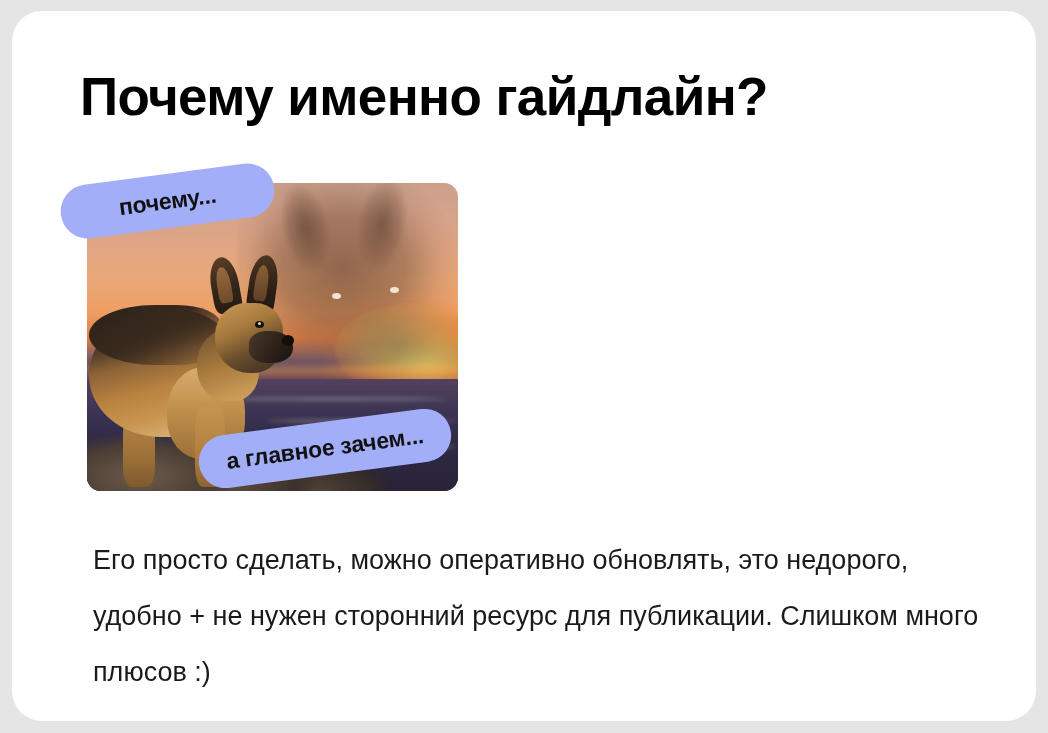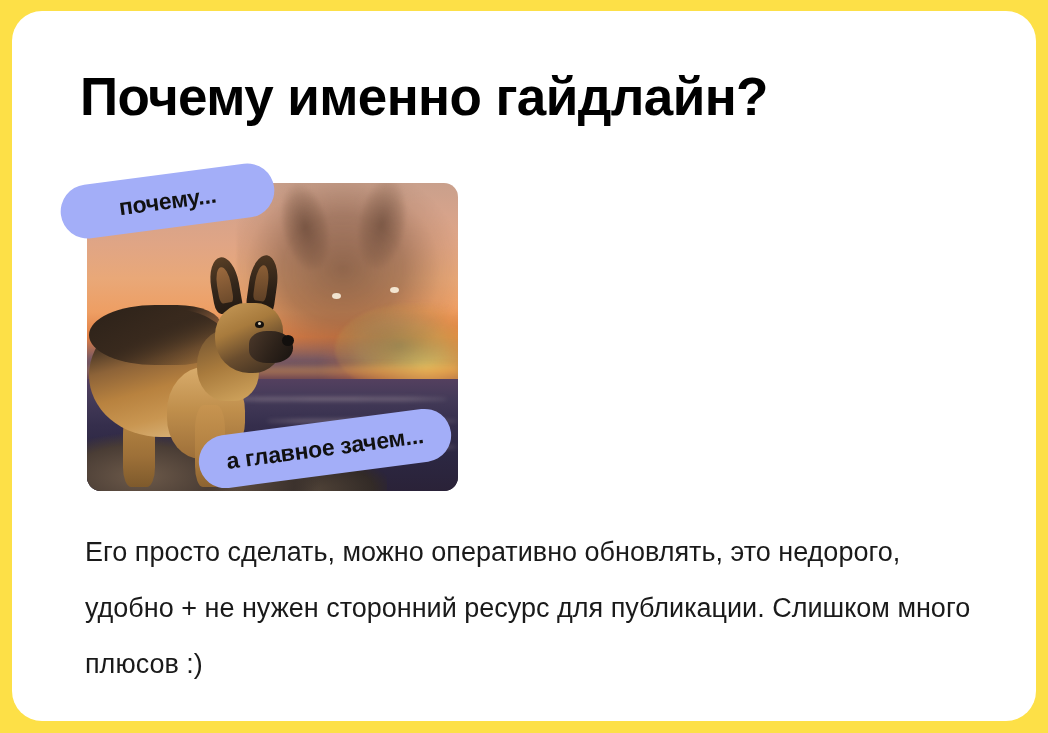--- a/index.html
+++ b/index.html
@@ -11,21 +11,21 @@
     width: 1048px;
     height: 733px;
     overflow: hidden;
     font-family: "Liberation Sans", "DejaVu Sans", sans-serif;
   }
 
   #slide-frame {
     position: relative;
     width: 1048px;
     height: 733px;
-    background: #fde047;
+    background: #e5e5e5;
     box-sizing: border-box;
   }
 
   #slide-card {
     position: absolute;
     left: 12px;
     top: 11px;
     width: 1024px;
     height: 710px;
     background: #ffffff;
@@ -365,21 +365,21 @@
     transform: rotate(-7.5deg);
     z-index: 5;
   }
 
   
   #slide-body {
     position: absolute;
     left: 73px;
     top: 513px;
     width: 900px;
-    margin: 0;
+    margin: 8px;
     font-family: "Liberation Sans", "DejaVu Sans", sans-serif;
     font-weight: 400;
     font-size: 27px;
     line-height: 56px;
     color: #1a1a1a;
   }
 </style>
 </head>
 <body>
 

